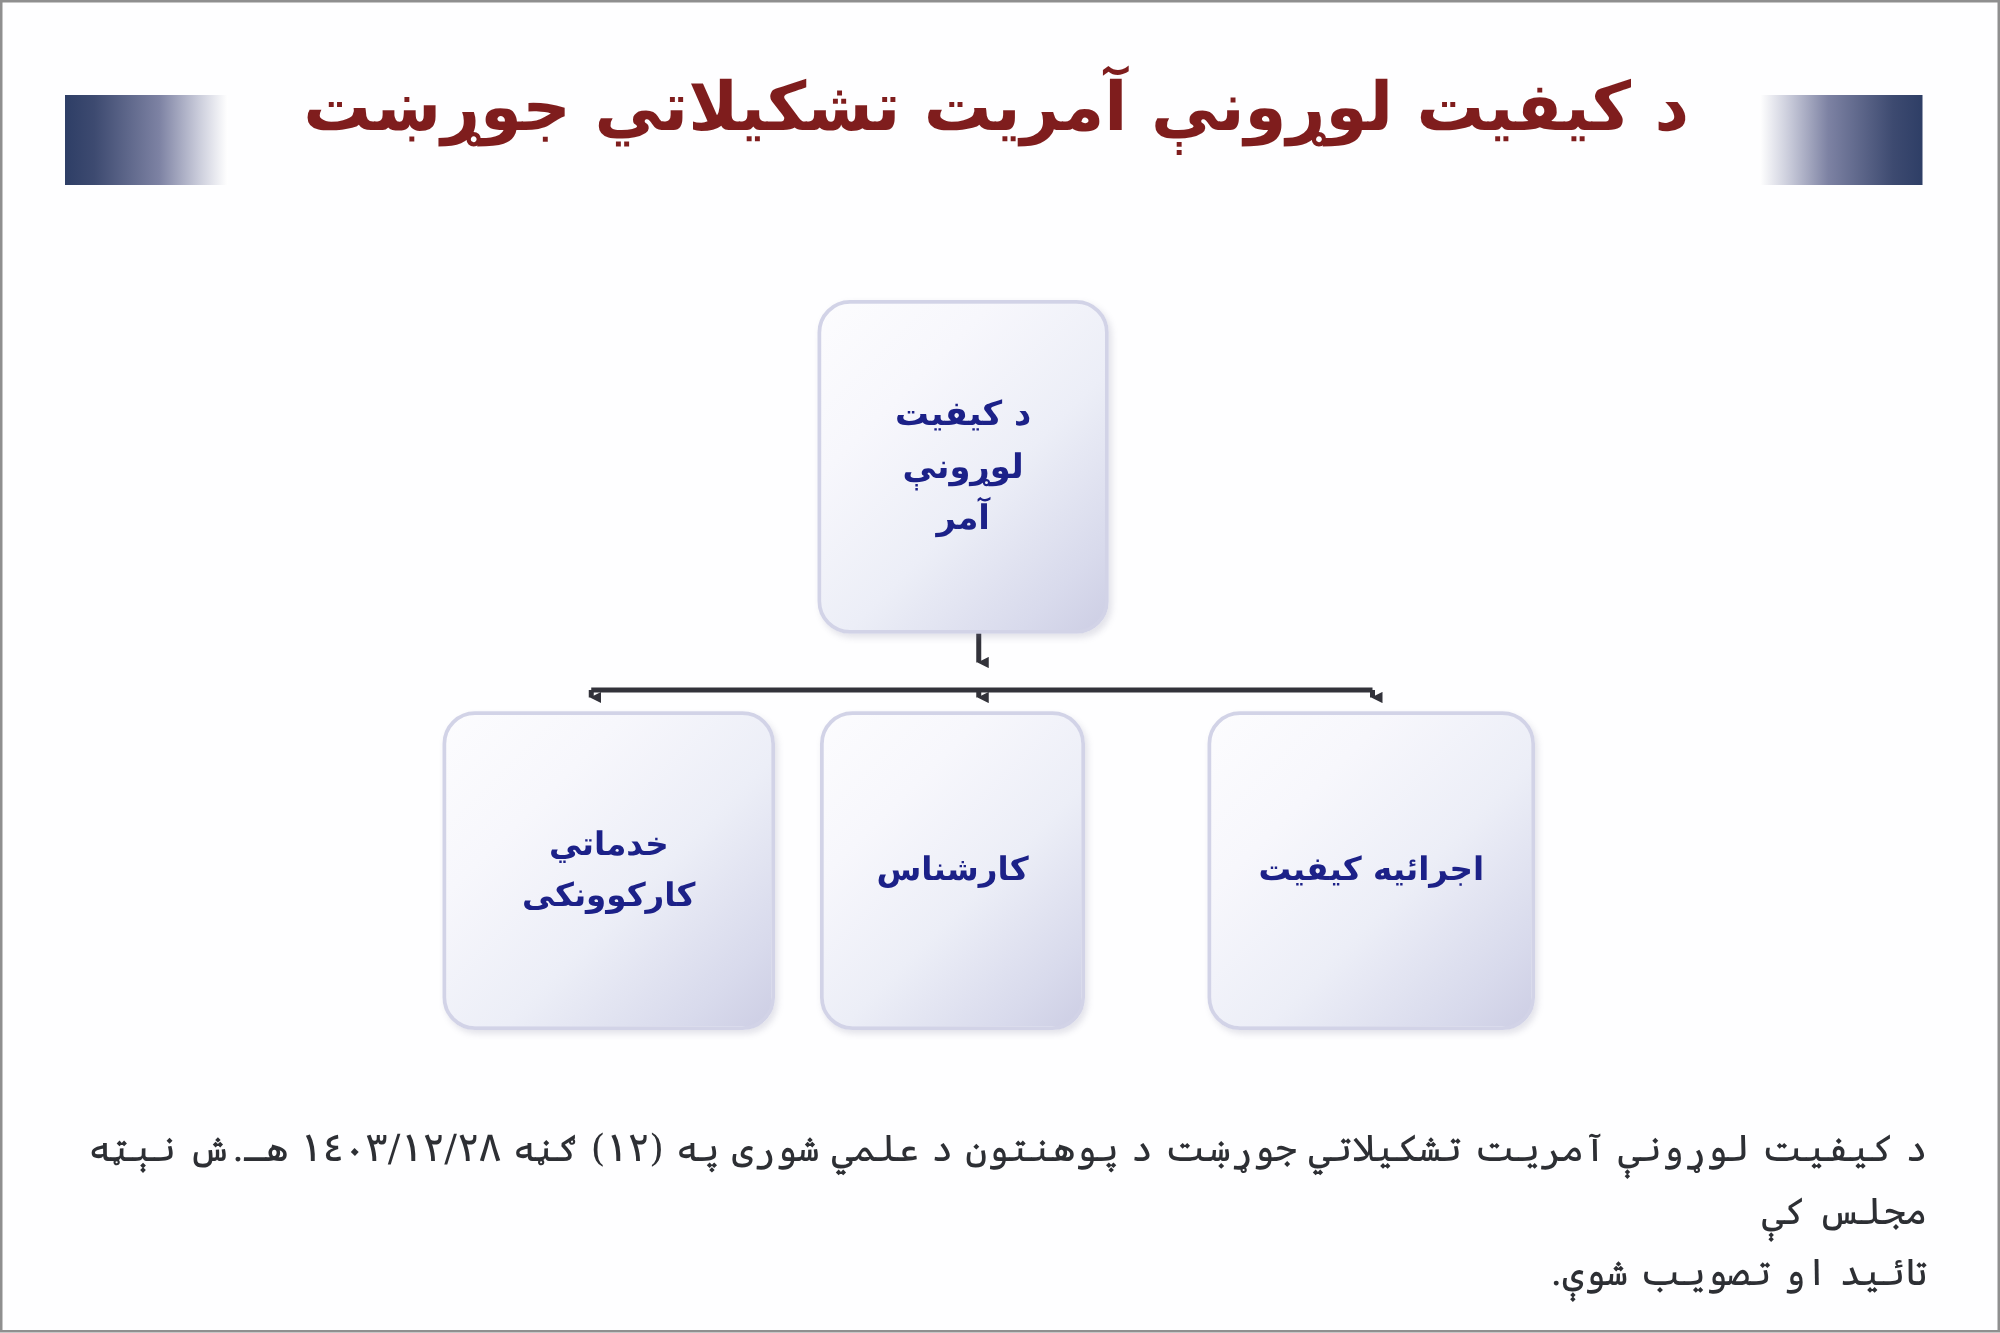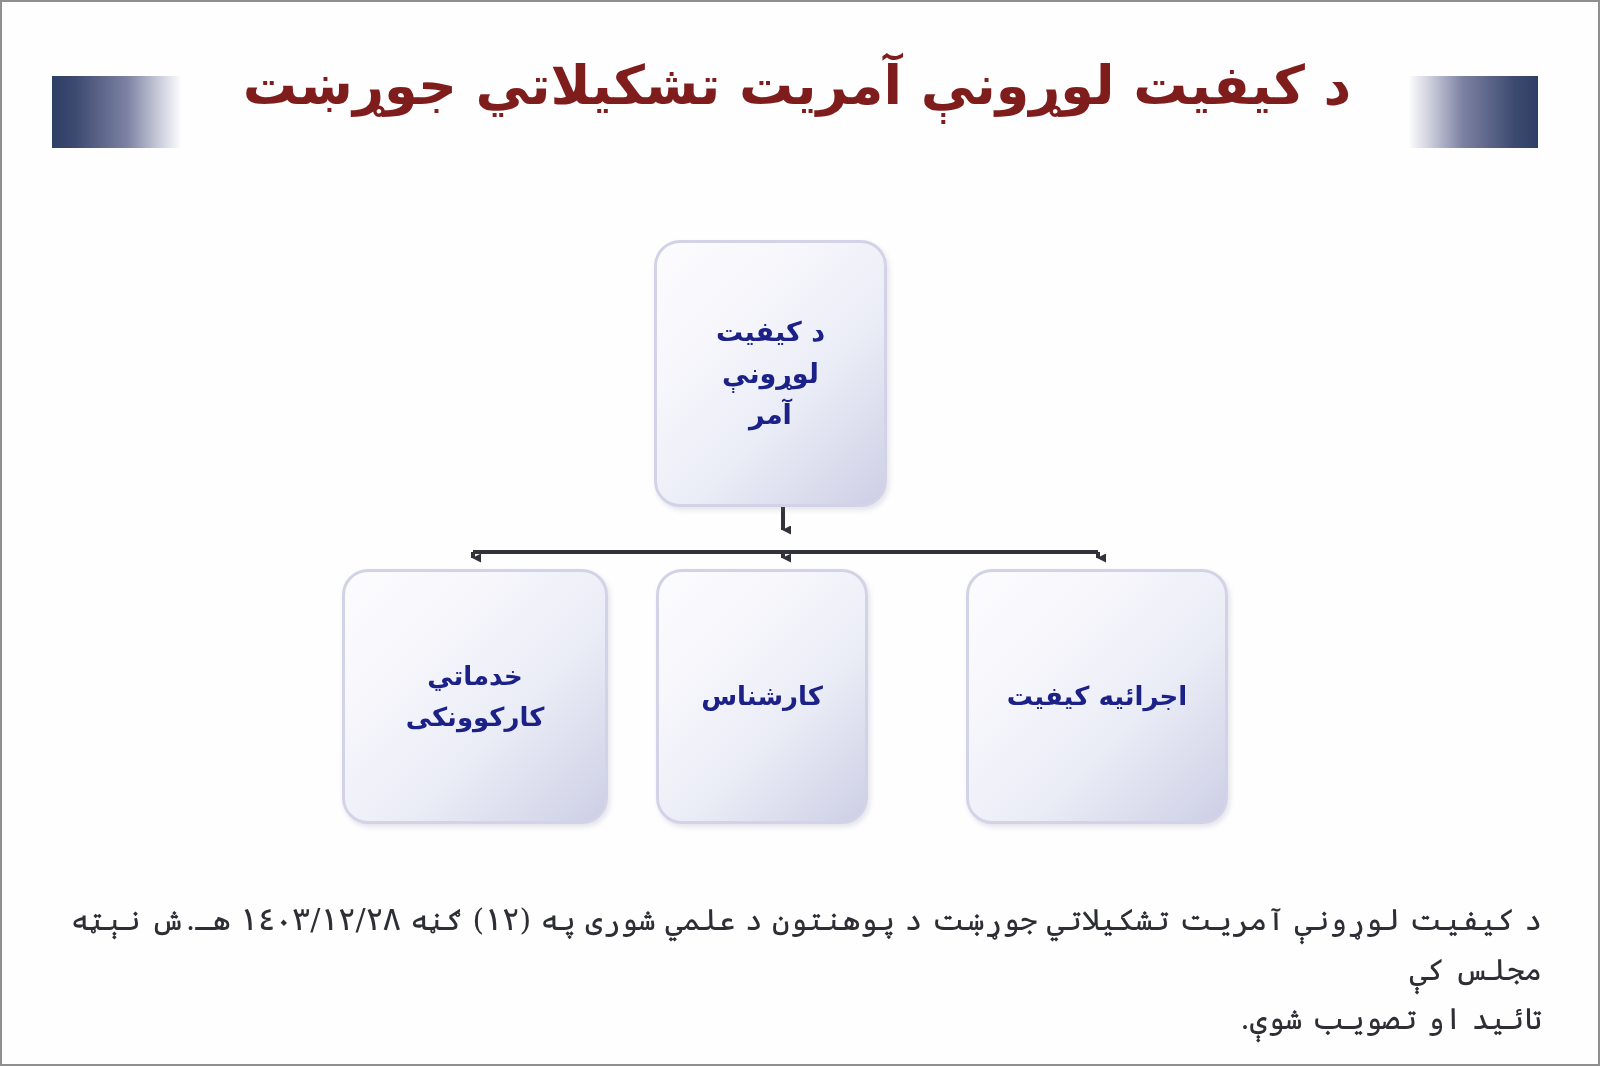--- a/index.html
+++ b/index.html
@@ -104,21 +104,21 @@
     top: 224px;
     width: 233px;
     height: 267px;
     margin-top: 14px;
   }
   .node-root .node-label {
     font-size: 27px;
   }
 
   
-  .node-child-1 { left: 340px;  top: 567px; width: 266px; height: 255px; }
+  .node-child-1 { left: 352px;  top: 567px; width: 266px; height: 255px; }
   .node-child-2 { left: 654px;  top: 567px; width: 212px; height: 255px; }
   .node-child-3 { left: 964px;  top: 567px; width: 262px; height: 255px; }
 
   .connectors {
     position: absolute;
     left: 0;
     top: 0;
     width: 1600px;
     height: 1066px;
     pointer-events: none;

